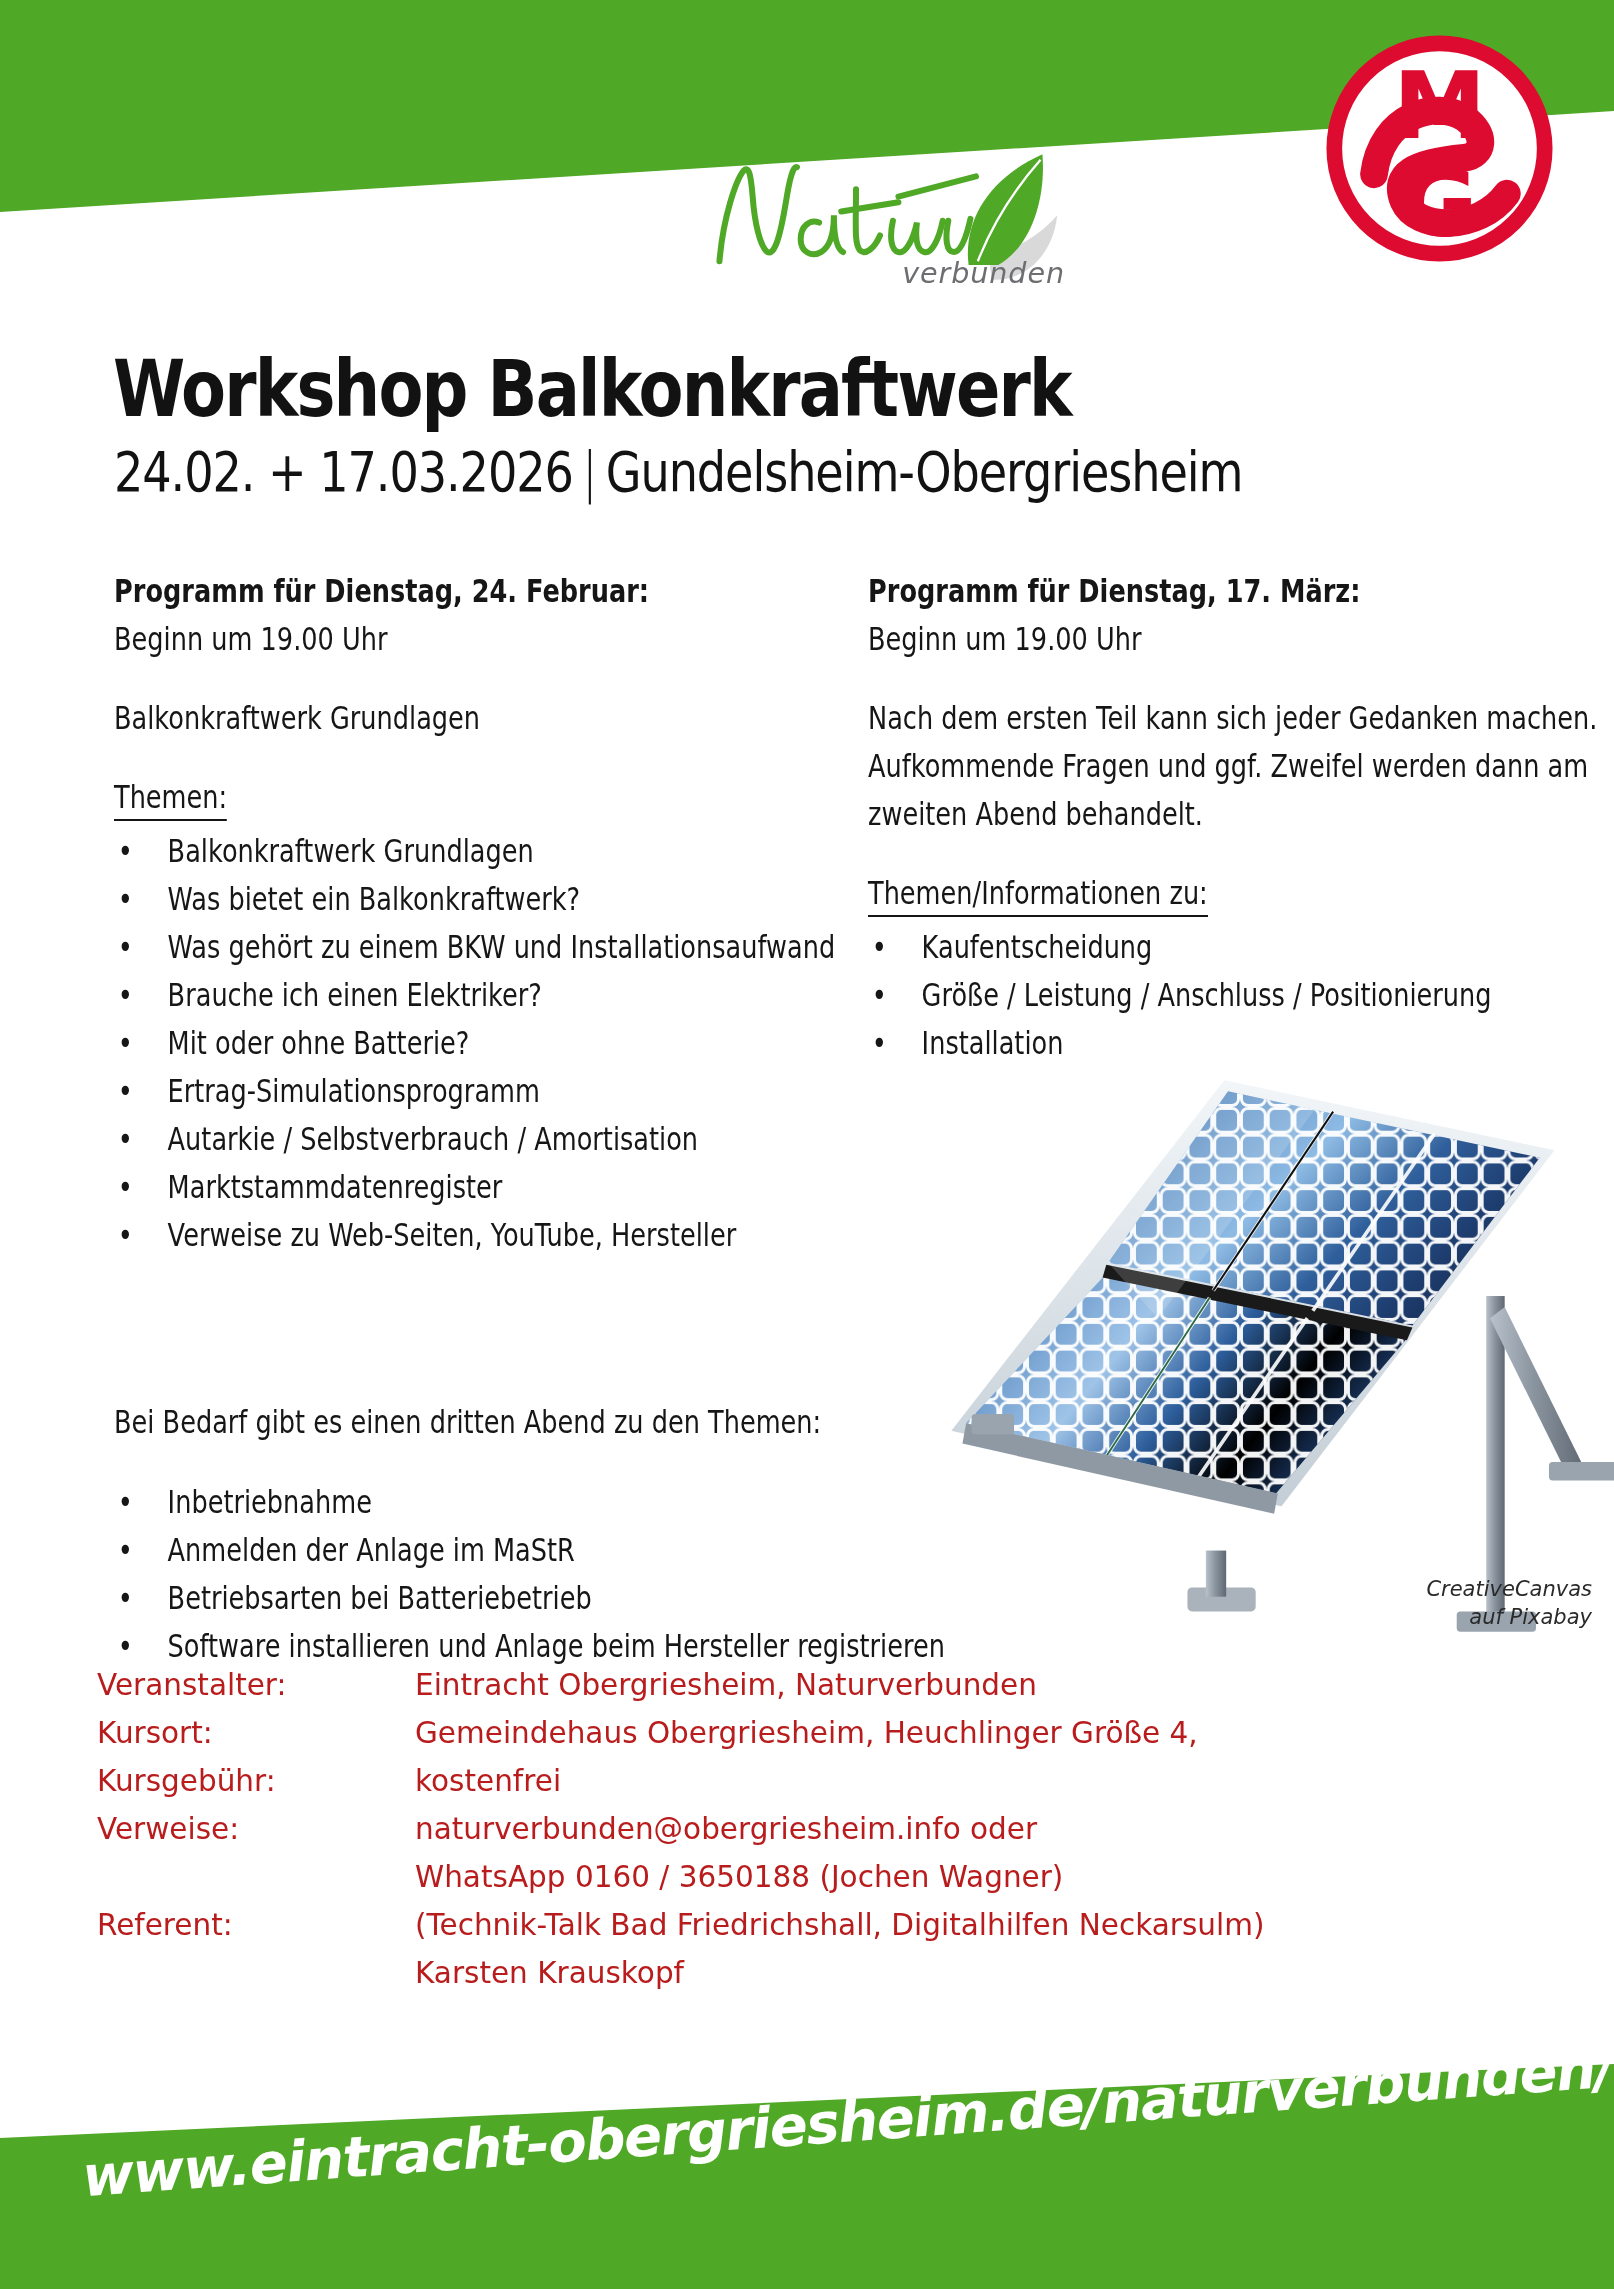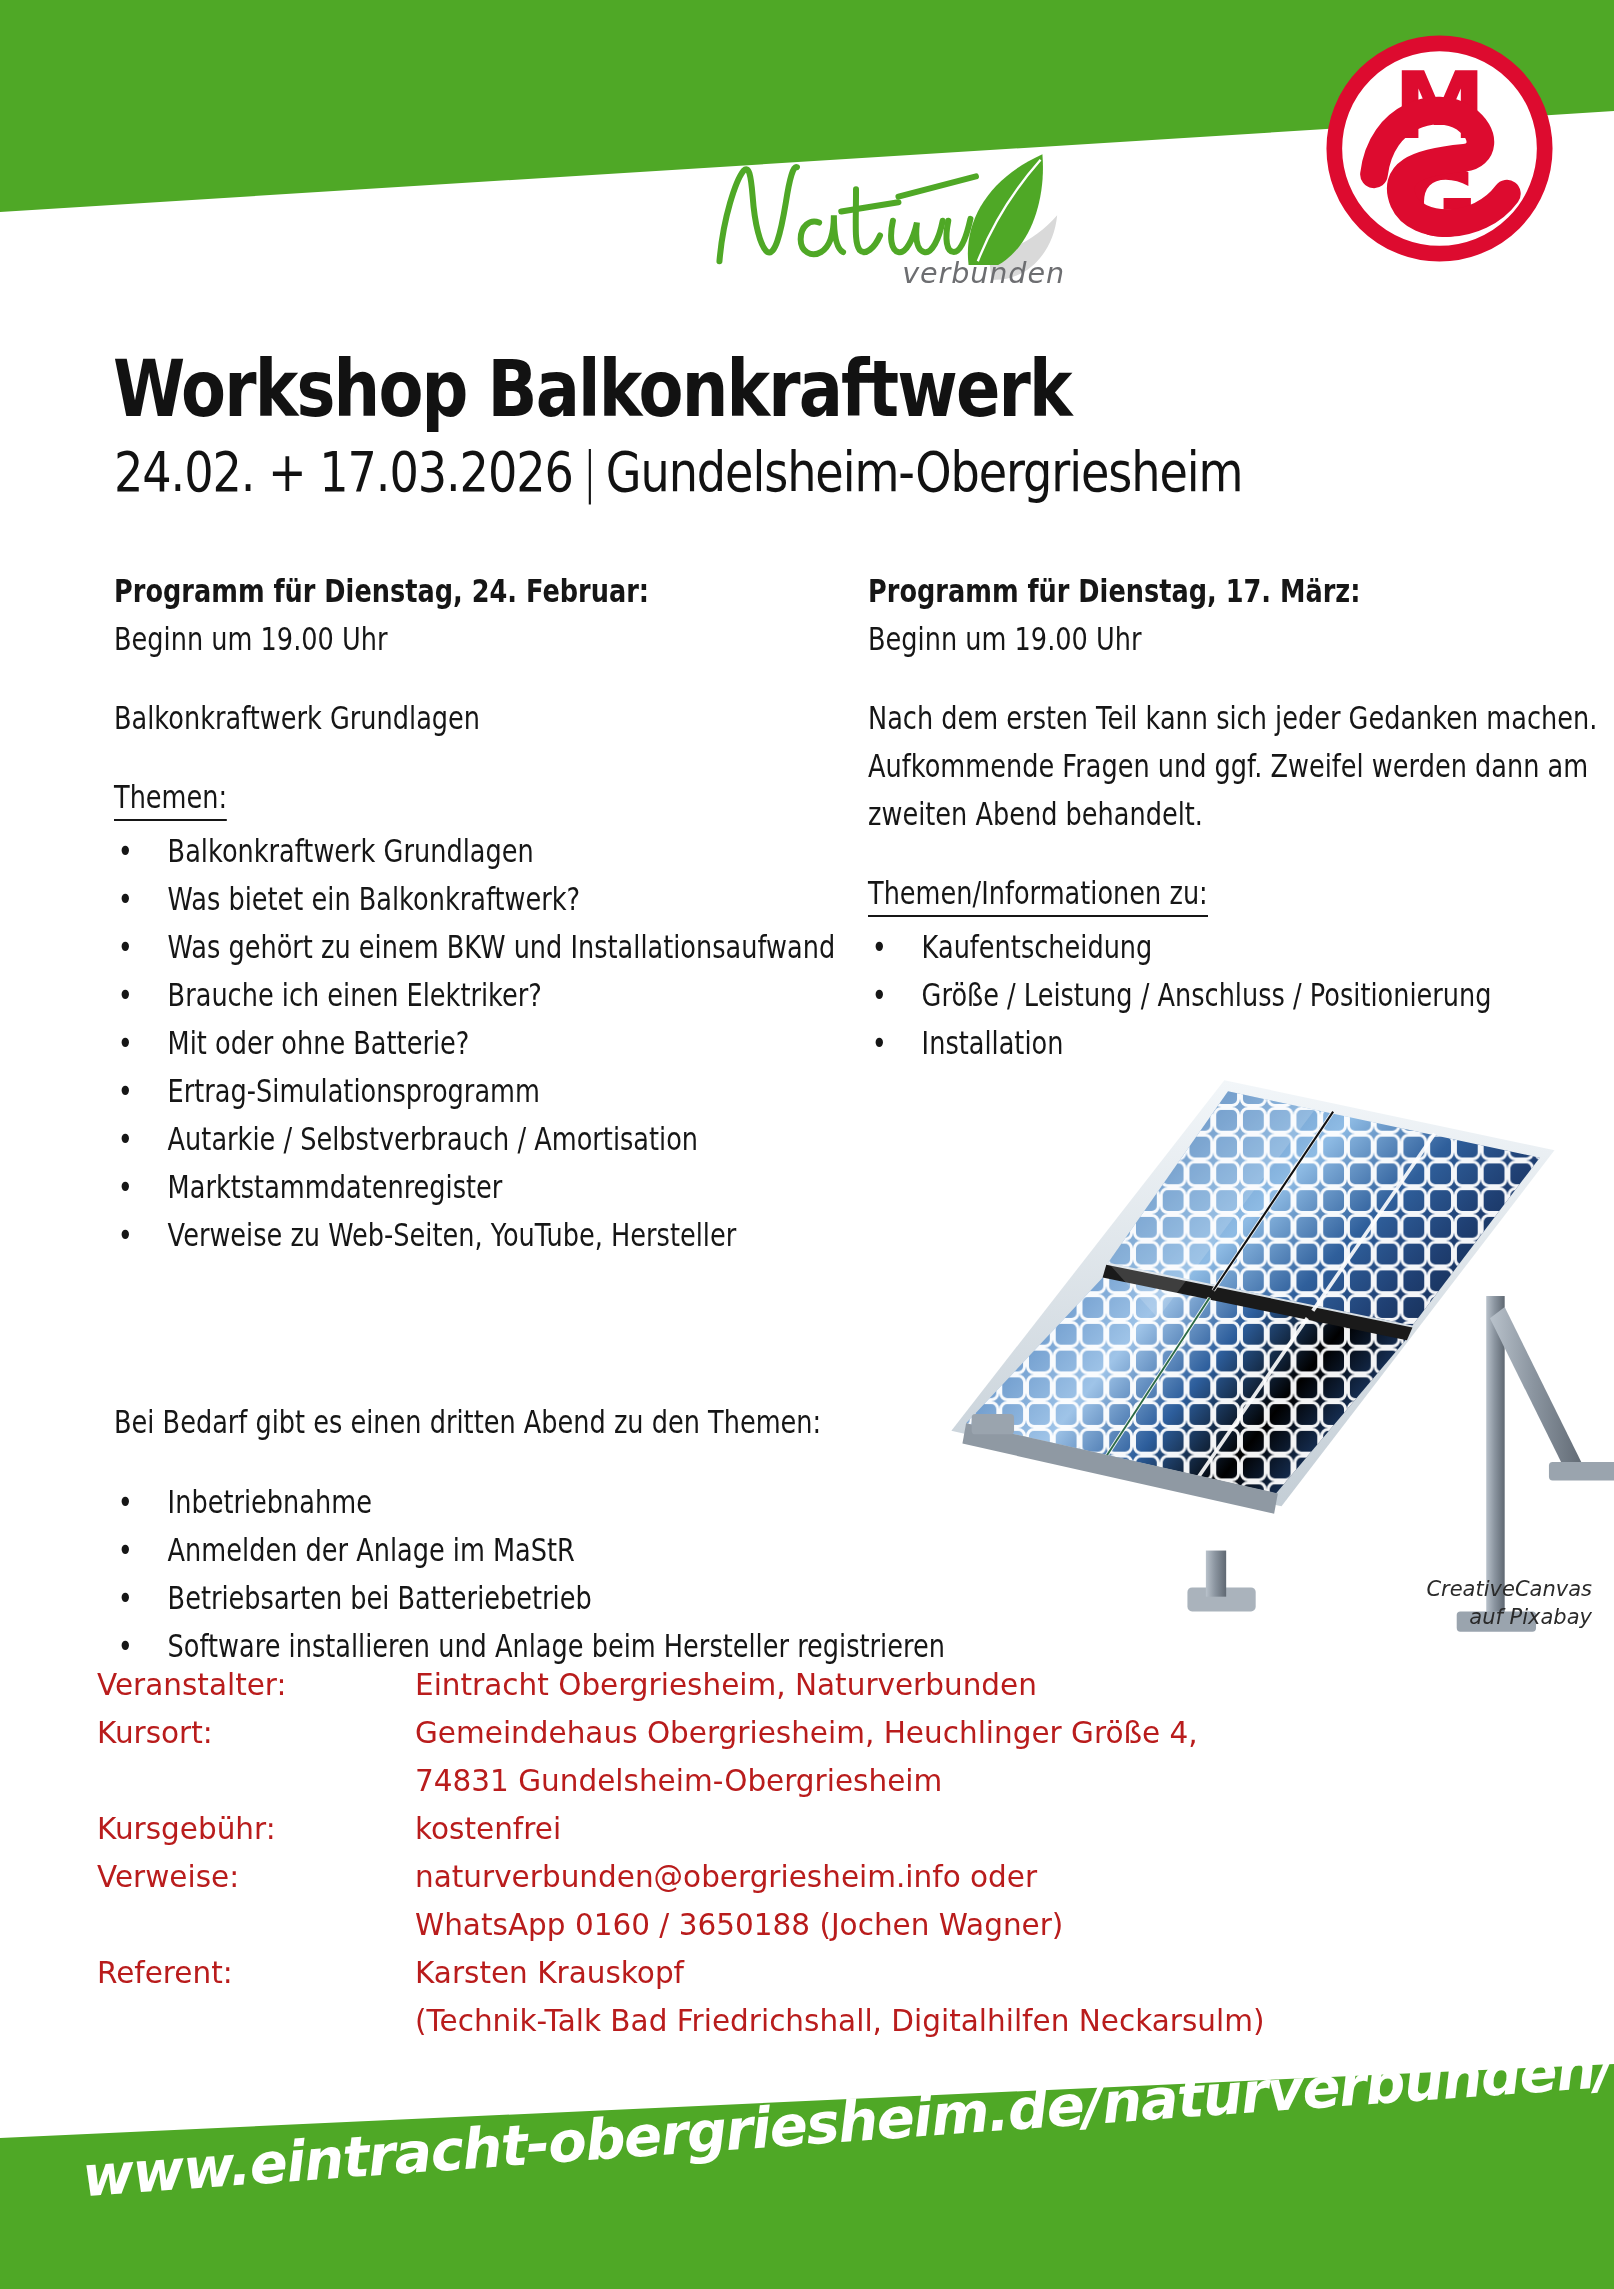--- a/index.html
+++ b/index.html
@@ -248,41 +248,40 @@
   <div class="row">
     <div class="lbl">Veranstalter:</div>
     <div class="val">
       <div>Eintracht Obergriesheim, Naturverbunden</div>
     </div>
   </div>
   <div class="row">
     <div class="lbl">Kursort:</div>
     <div class="val">
       <div>Gemeindehaus Obergriesheim, Heuchlinger Größe 4,</div>
-      <div>74831 Gundelsheim-Obergriesheim</div>
     </div>
   </div>
   <div class="row">
     <div class="lbl">Kursgebühr:</div>
     <div class="val">
       <div>kostenfrei</div>
     </div>
   </div>
   <div class="row">
     <div class="lbl">Verweise:</div>
     <div class="val">
       <div>naturverbunden@obergriesheim.info oder</div>
       <div>WhatsApp 0160 / 3650188 (Jochen Wagner)</div>
     </div>
   </div>
   <div class="row">
     <div class="lbl">Referent:</div>
     <div class="val">
+      <div>(Technik-Talk Bad Friedrichshall, Digitalhilfen Neckarsulm)</div>
       <div>Karsten Krauskopf</div>
-      <div>(Technik-Talk Bad Friedrichshall, Digitalhilfen Neckarsulm)</div>
     </div>
   </div>
 </div>
 
 <div class="url-wrap">
   <div class="url-text">www.eintracht-obergriesheim.de/naturverbunden/</div>
 </div>
 
 
 </body></html>

